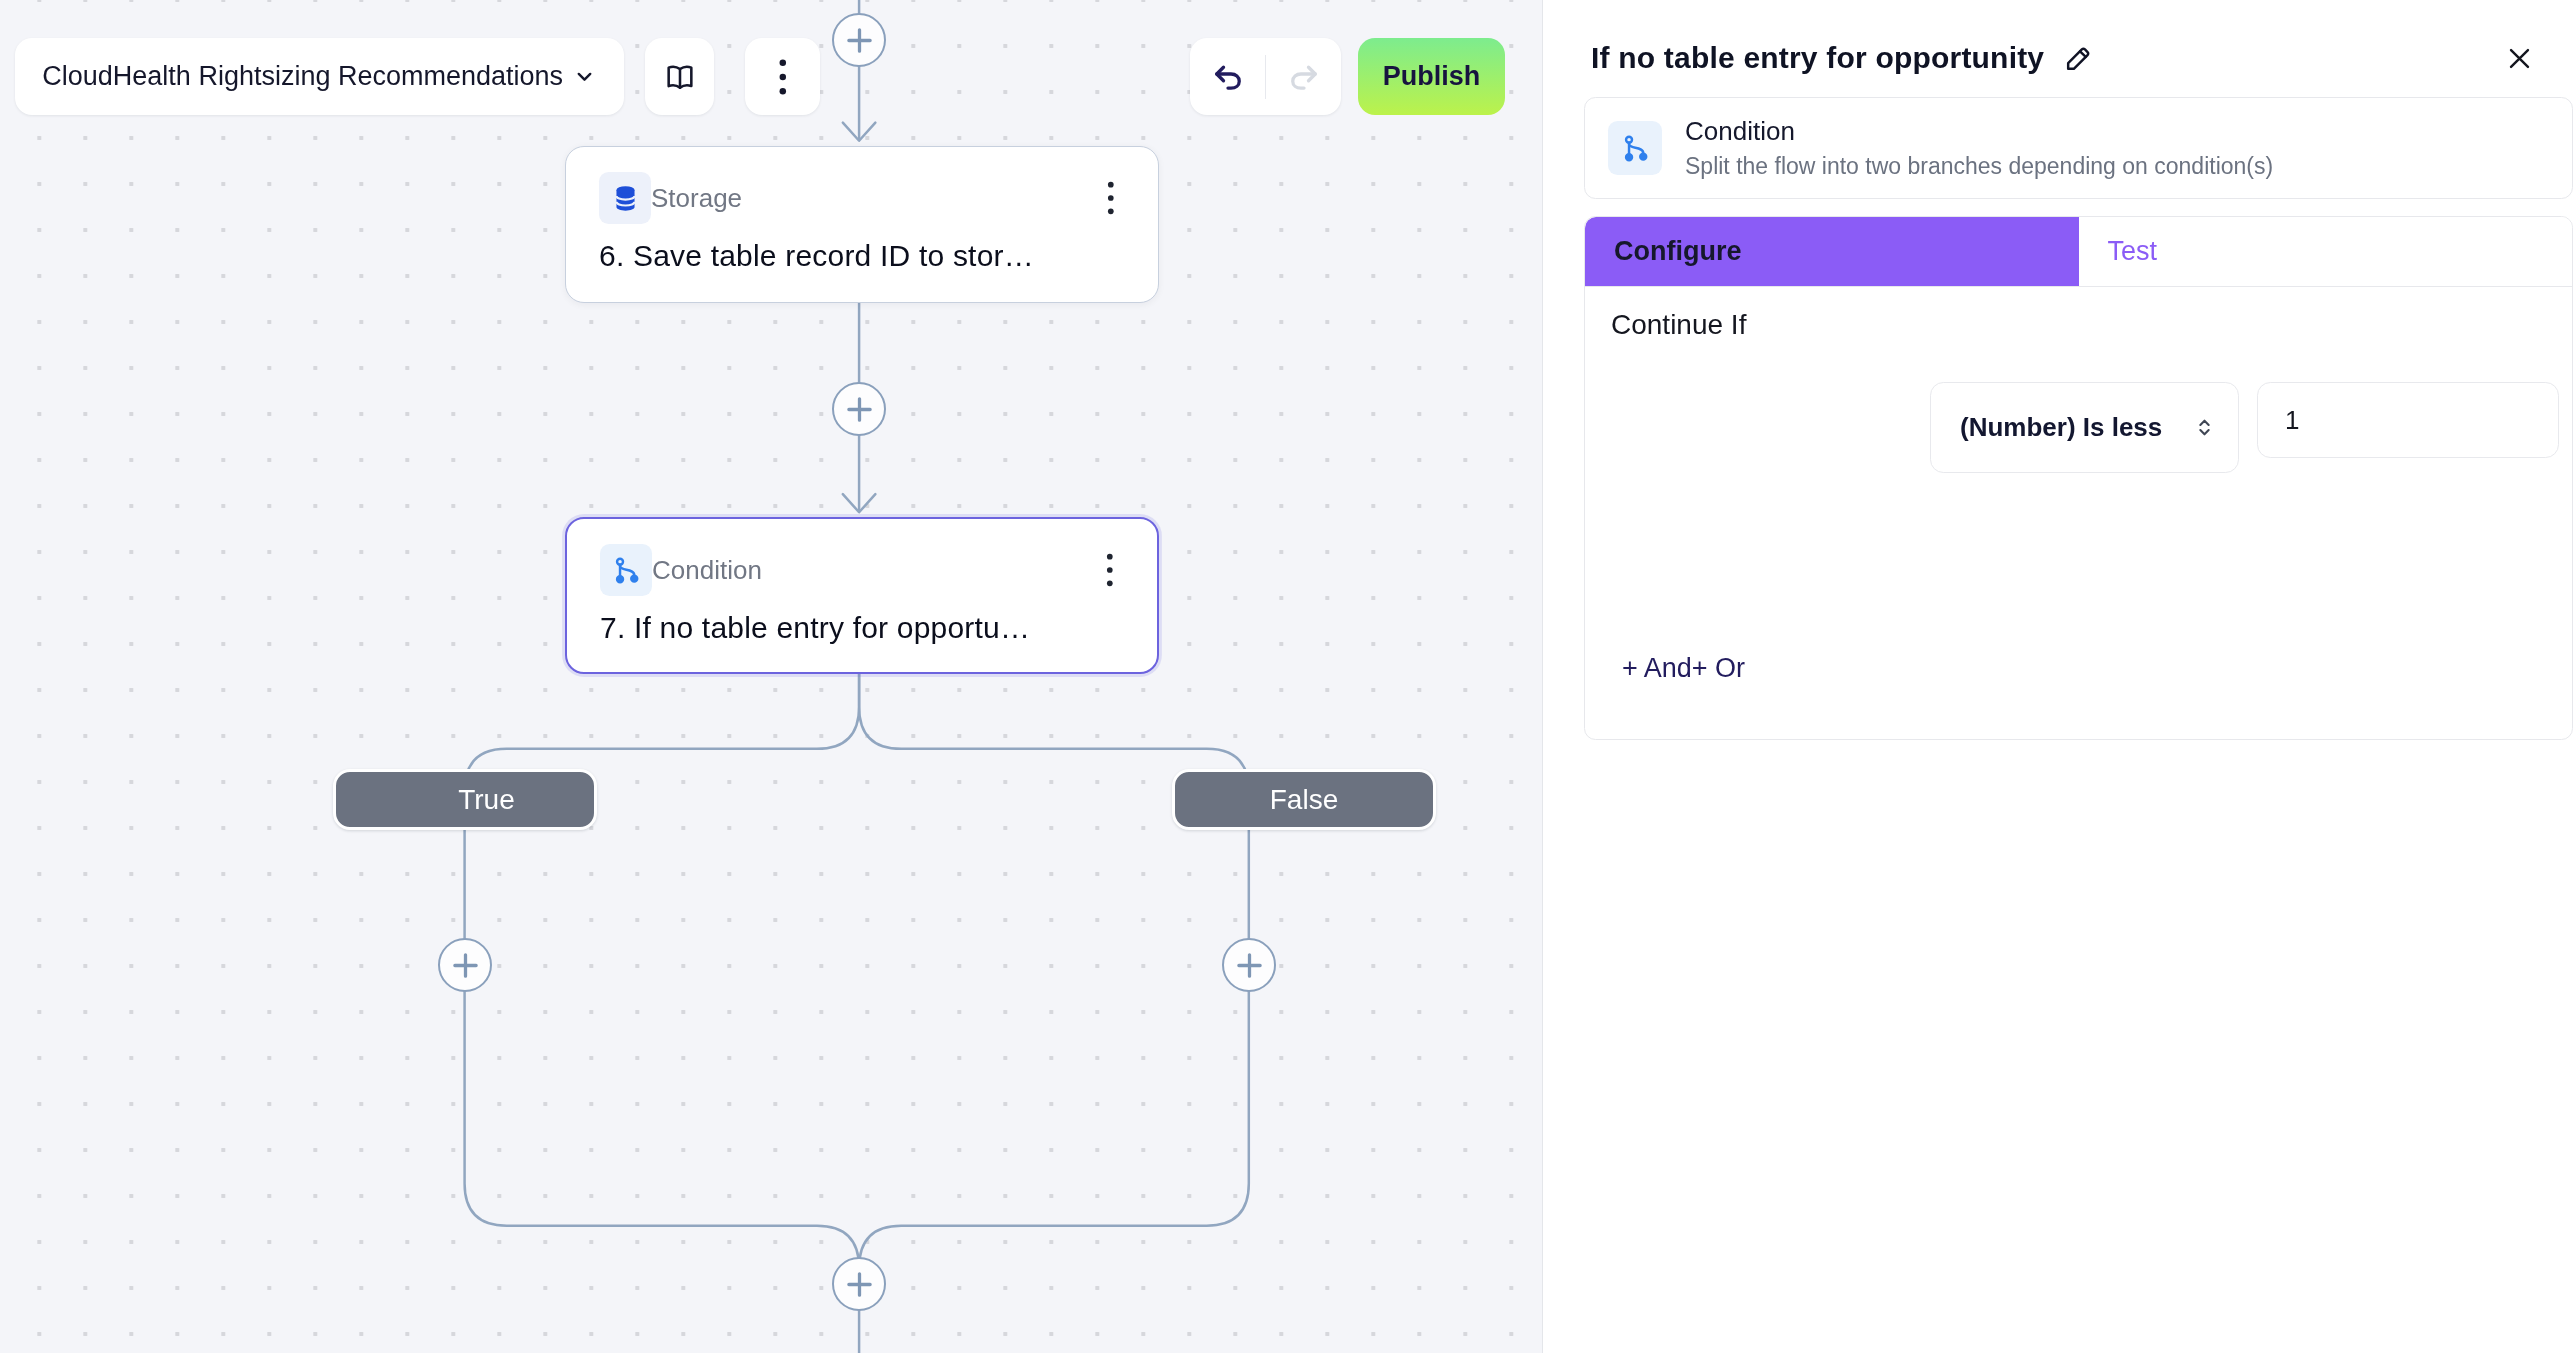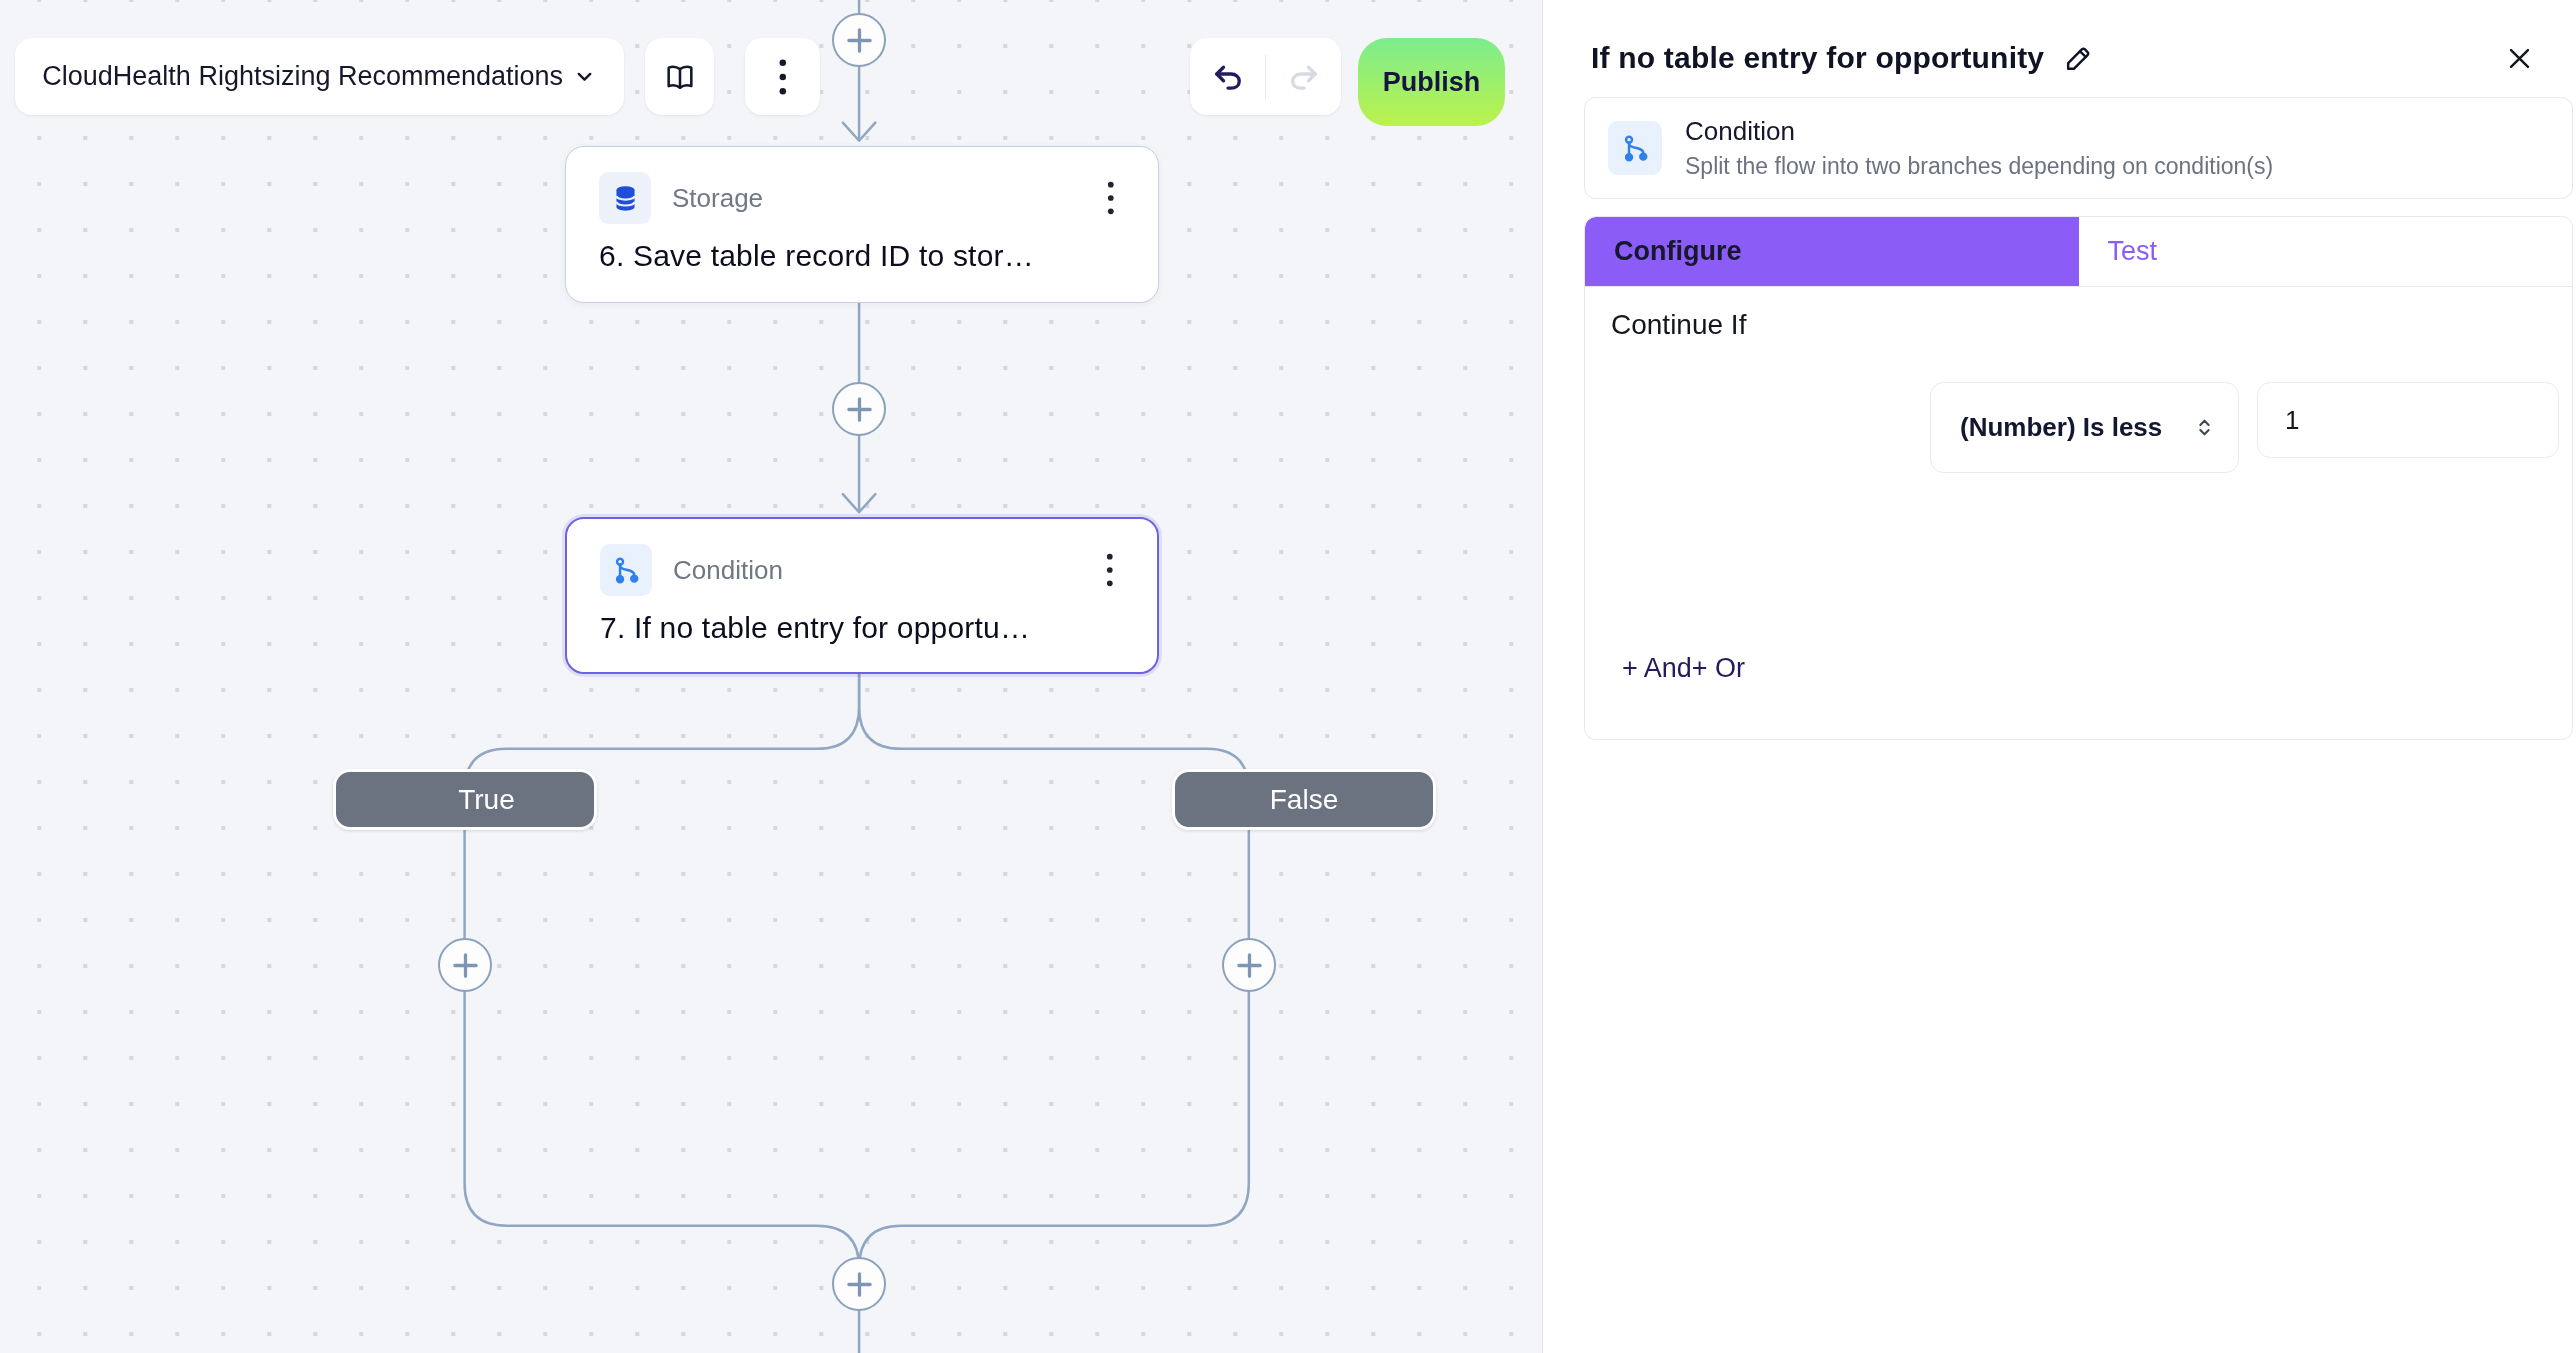--- a/index.html
+++ b/index.html
@@ -22,21 +22,21 @@
     display:flex;align-items:center;justify-content:center;padding:0;
   }
   .plus-btn svg{display:block;}
 
   .node{
     position:absolute;left:565px;width:594px;height:157px;background:#fff;
     border:1.9px solid #c7d0de;border-radius:19px;padding:25px 33px 23px 33px;
     box-shadow:0 1.9px 7.7px rgba(16,24,40,.05);cursor:pointer;
   }
   .node.selected{border:2.9px solid #6c63de;box-shadow:0 0 0 2.9px rgba(108,99,222,.16);}
-  .node-top{display:flex;align-items:center;gap:21px;}
+  .node-top{display:flex;align-items:center;}
   .icon-tile{width:52px;height:52px;border-radius:9.6px;display:flex;align-items:center;justify-content:center;flex:none;}
   .tile-storage{background:#edf1fa;}
   .tile-condition{background:#e9f2fc;}
   .node-type{font-size:26px;color:#717784;flex:1;}
   .kebab-btn{border:none;background:none;cursor:pointer;padding:5.7px 9.6px;display:flex;}
   .node-title{margin-top:15.3px;font-size:30px;font-weight:500;color:#0b0e1c;letter-spacing:0.2px;white-space:nowrap;}
 
   .branch-pill{
     position:absolute;top:769px;height:61px;border-radius:17px;background:#6b7280;
     border:3.8px solid #ffffff;color:#fff;font-size:28px;display:flex;align-items:center;justify-content:center;
@@ -50,21 +50,21 @@
     box-shadow:0 1px 2.9px rgba(15,23,42,.08);display:flex;align-items:center;}
   .flow-pill{left:15.3px;width:609px;padding:0 27px;cursor:pointer;justify-content:space-between;}
   .flow-pill .name{font-size:27px;font-weight:500;color:#15172b;white-space:nowrap;}
   .icon-btn{justify-content:center;cursor:pointer;border:none;}
   .guide-btn{left:645px;width:69px;}
   .menu-btn{left:745px;width:75px;}
   .undo-group{left:1190px;width:151px;justify-content:space-evenly;}
   .undo-group .sep{width:1px;height:44px;background:#e7e9ee;}
   .hist-btn{border:none;background:none;cursor:pointer;display:flex;padding:3.8px;}
   .publish-btn{
-    position:absolute;left:1358px;top:38px;width:147px;height:88px;border:none;border-radius:29px;
+    position:absolute;left:1358px;top:38px;width:147px;height:77px;border:none;border-radius:17px;
     background:linear-gradient(180deg,#7dec8e 0%,#bcf24b 100%);
     font-size:27px;font-weight:700;color:#17143f;cursor:pointer;
   }
 
   
   .panel{position:absolute;left:1542px;top:0;width:1034px;height:1353px;background:#fff;border-left:1px solid #e4e6ea;}
   .panel-header{position:absolute;left:48px;top:40px;right:38px;display:flex;align-items:center;}
   .panel-title{font-size:30px;font-weight:700;color:#0f1324;letter-spacing:0.2px;}
   .edit-btn{border:none;background:none;cursor:pointer;margin-left:17px;display:flex;padding:1.9px;}
   .close-btn{border:none;background:none;cursor:pointer;margin-left:auto;display:flex;padding:3.8px;}

